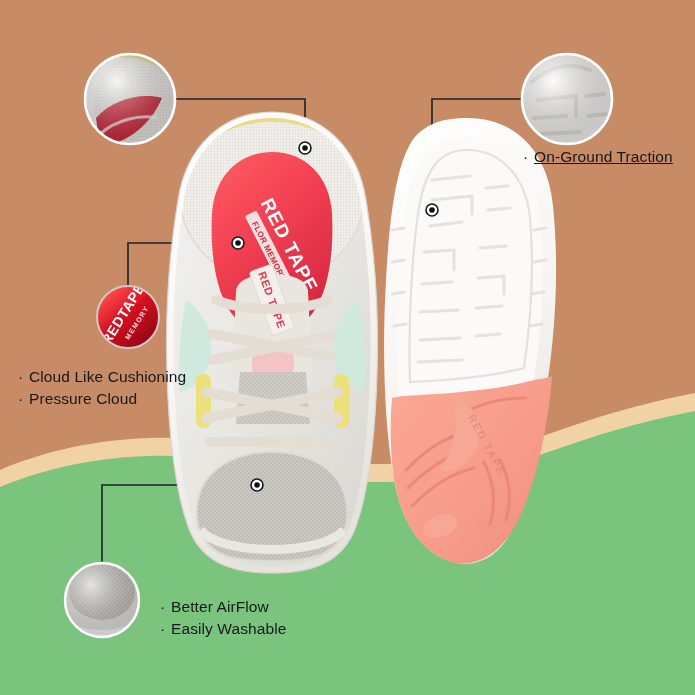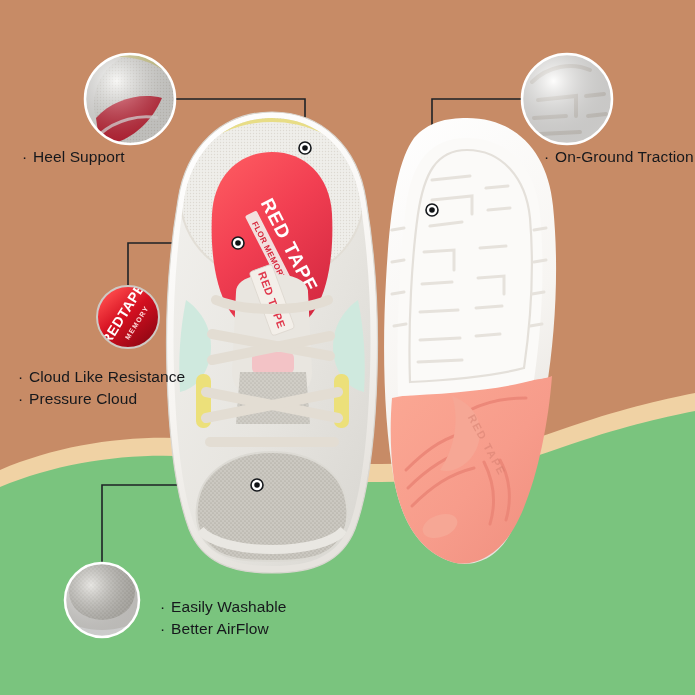--- a/index.html
+++ b/index.html
@@ -8,21 +8,21 @@
     font-family:"Liberation Sans", sans-serif;
     background:#c78b66;
     position:relative;
   }
   #stage { position:absolute; inset:0; width:695px; height:695px; }
   .bg-svg, .art-svg, .line-svg { position:absolute; left:0; top:0; width:695px; height:695px; }
   .callout { position:absolute; color:#16181c; font-size:15.5px; line-height:1.42; letter-spacing:.1px; white-space:nowrap; }
   .callout .ln { display:block; }
   .callout .bt { display:inline-block; width:11px; }
   .c-tl { left:22px; top:146px; }
-  .c-tr { left:544px; top:146px; }
+  .c-tr { left:523px; top:146px;text-decoration:underline; }
   .c-ml { left:18px; top:366px; }
   .c-bl { left:160px; top:596px; }
 </style>
 </head>
 <body>
 
 <div id="stage">
 
   <svg class="bg-svg" viewBox="0 0 695 695">
     <rect width="695" height="695" fill="#c78b66"></rect>
@@ -265,30 +265,29 @@
         <circle cx="238" cy="243" r="2.8" fill="#101316"></circle>
       </g>
       <g>
         <circle cx="257" cy="485" r="6" fill="#ffffff" stroke="#15181c" stroke-width="1.6"></circle>
         <circle cx="257" cy="485" r="2.8" fill="#101316"></circle>
       </g>
     </g>
   </svg>
 
   <div class="callout c-tl">
-    <span class="ln"><span class="bt">·</span><span>Heel Support</span></span>
   </div>
 
   <div class="callout c-tr">
     <span class="ln"><span class="bt">·</span><span>On-Ground Traction</span></span>
   </div>
 
   <div class="callout c-ml">
-    <span class="ln"><span class="bt">·</span><span>Cloud Like Resistance</span></span>
+    <span class="ln"><span class="bt">·</span><span>Cloud Like Cushioning</span></span>
     <span class="ln"><span class="bt">·</span><span>Pressure Cloud</span></span>
   </div>
 
   <div class="callout c-bl">
+    <span class="ln"><span class="bt">·</span><span>Better AirFlow</span></span>
     <span class="ln"><span class="bt">·</span><span>Easily Washable</span></span>
-    <span class="ln"><span class="bt">·</span><span>Better AirFlow</span></span>
   </div>
 
 </div>
 
 </body></html>

